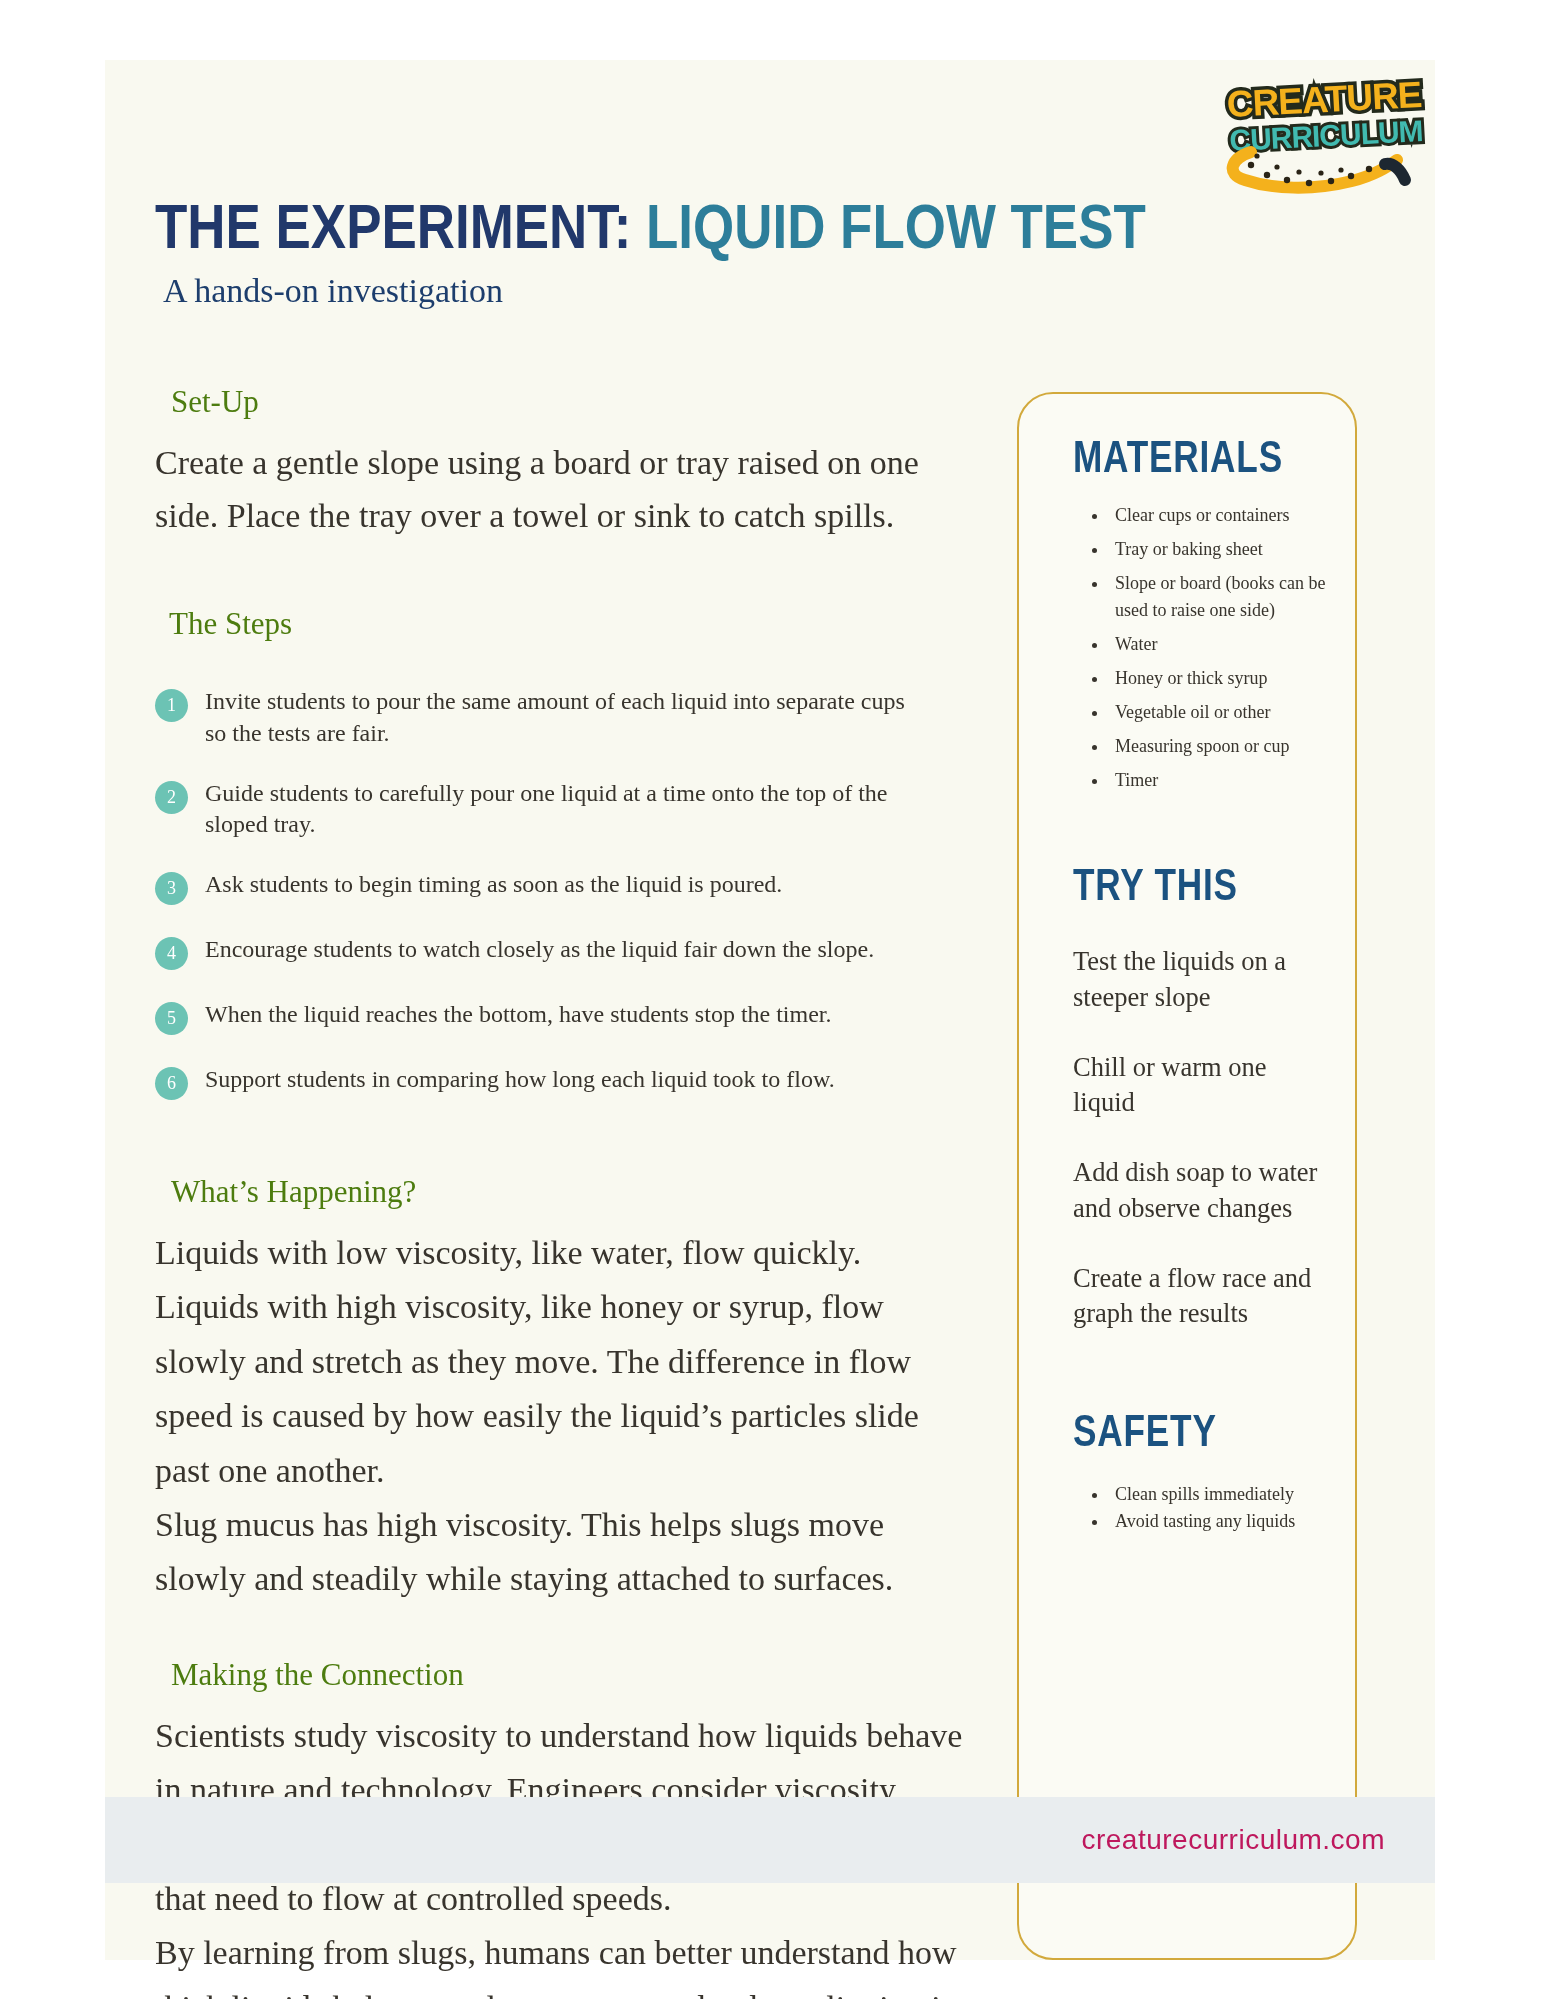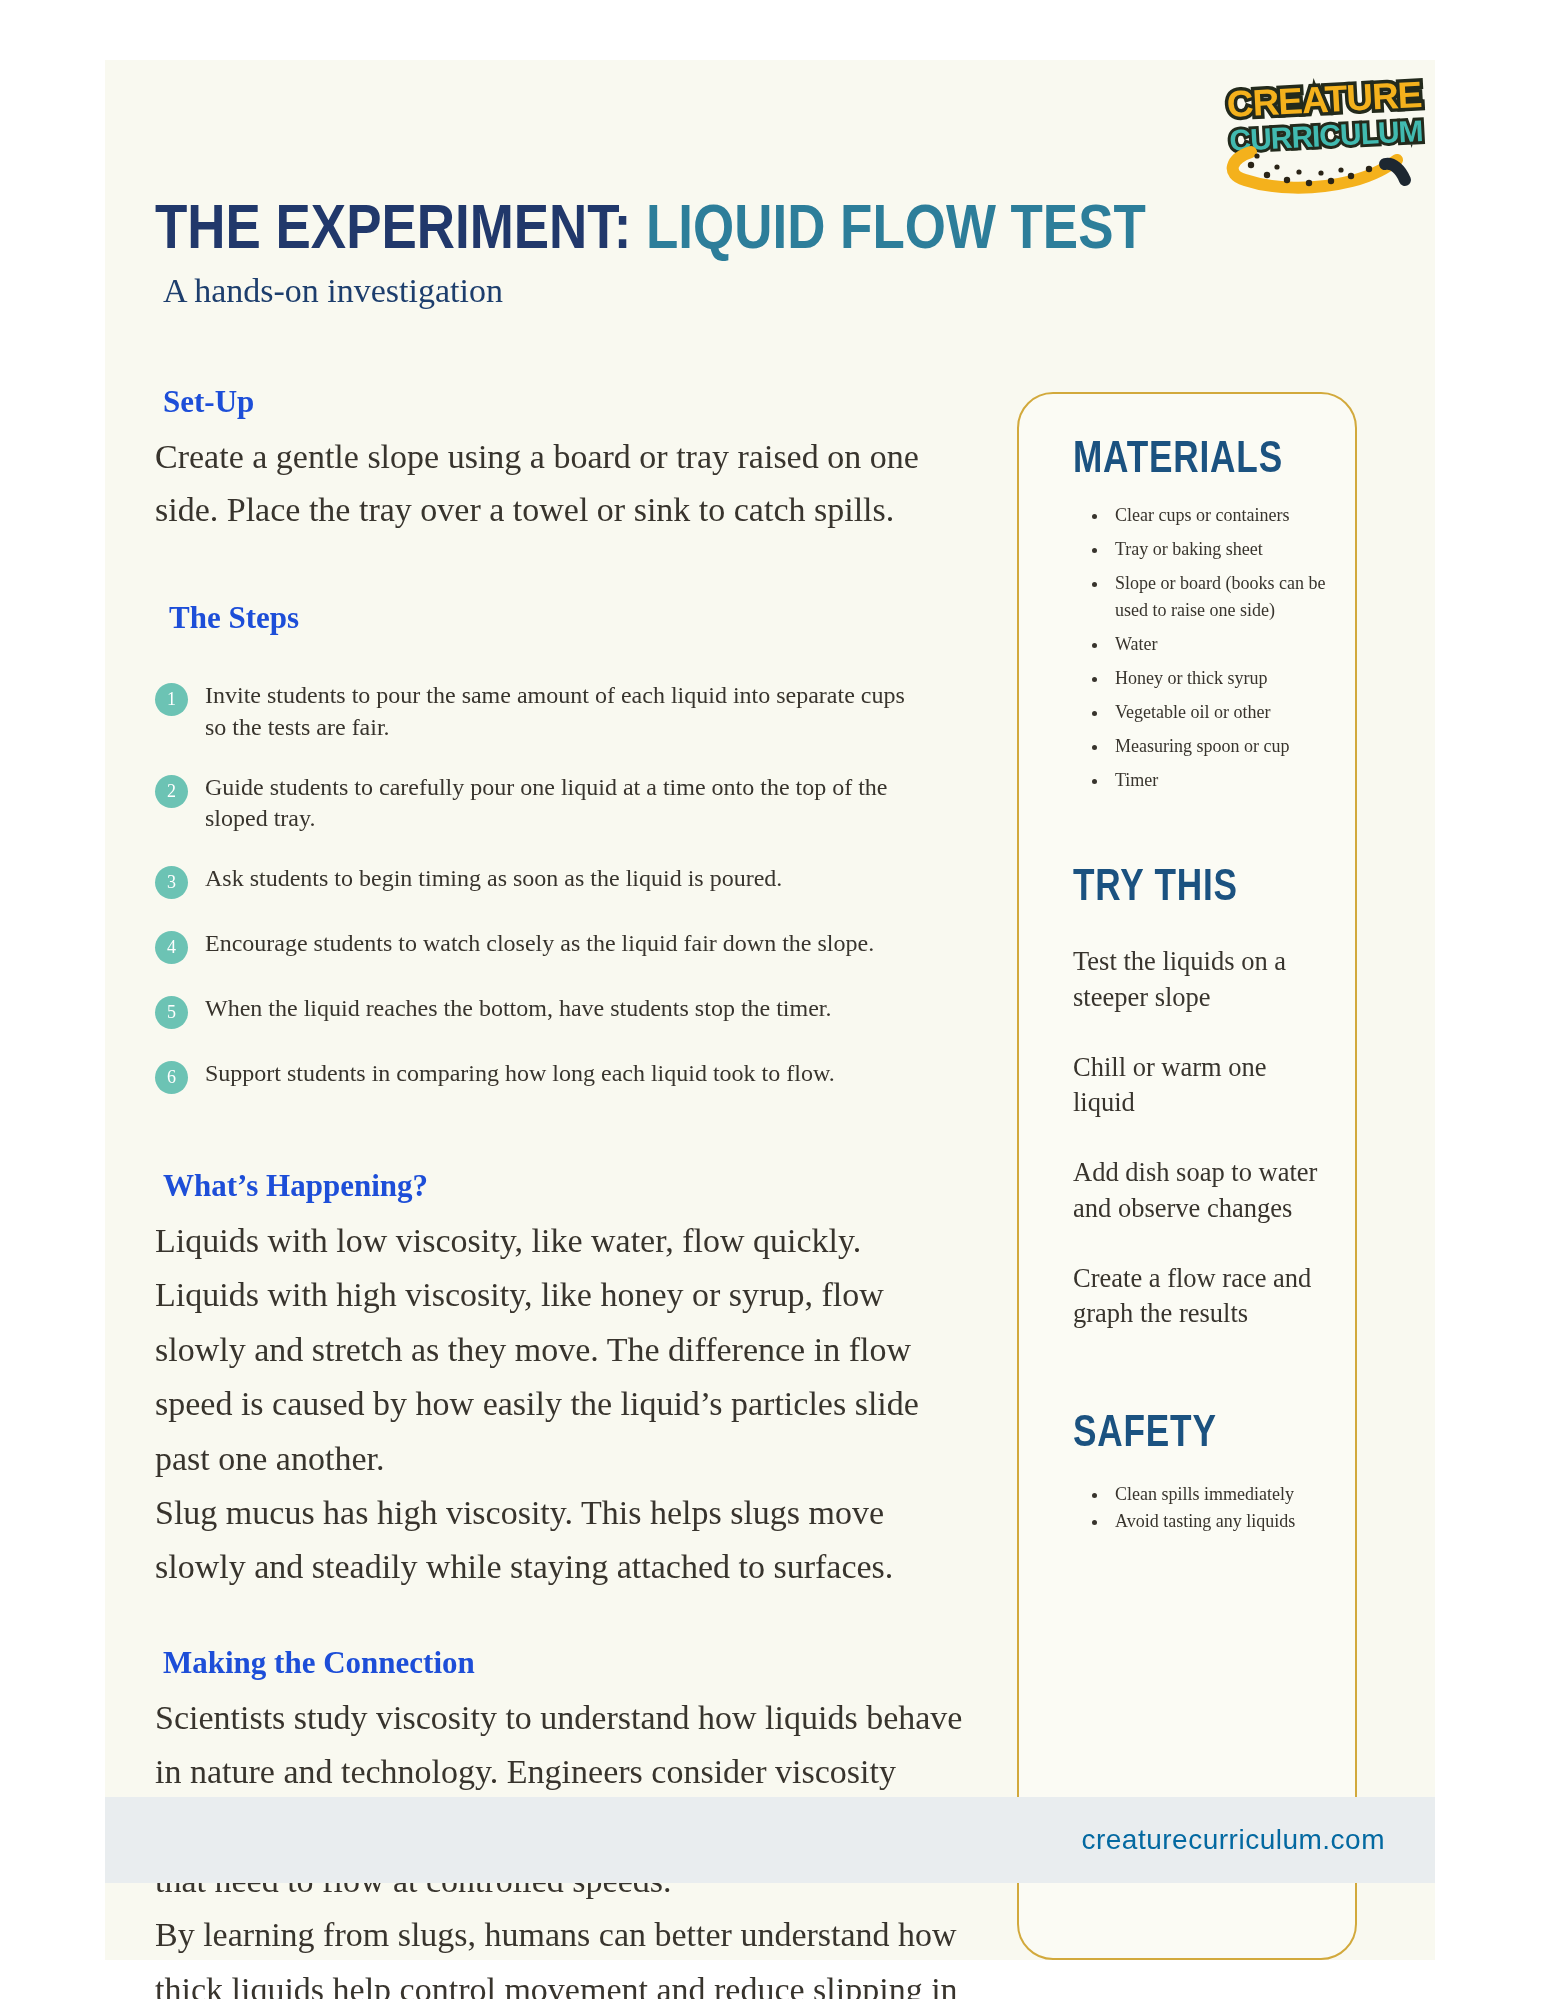--- a/index.html
+++ b/index.html
@@ -13,21 +13,21 @@
   
   .main{position:absolute;left:50px;top:0;width:812px;}
   .title{margin:134px 0 0 0;font-family:"Liberation Sans",sans-serif;font-weight:bold;
          font-size:63px;line-height:1.02;letter-spacing:0px;white-space:nowrap;
          transform:scaleX(0.84);transform-origin:left center;}
   .title .t1{color:#21386b;}
   .title .t2{color:#2d7e9a;}
   .subtitle{margin:14px 0 0 8px;font-size:34px;color:#1d3e6d;}
 
   
-  .sec-heading{font-size:31px;font-weight:bold;color:#1d4ed8;margin:8px;}
+  .sec-heading{font-size:31px;font-weight:normal;color:#4d7c0f;margin:16px;}
   .sec-body{font-size:34px;line-height:1.56;color:#38342d;margin:10px 0 0 0;}
   .setup{margin-top:74px;}
   .steps{margin-top:64px;}
   .steps .sec-heading{margin-left:14px;}
   .steps-list{margin-top:44px;}
   .step{display:flex;align-items:flex-start;margin-bottom:29px;}
   .step-num{flex:0 0 33px;width:33px;height:33px;border-radius:50%;background:#6cc3b4;
             color:#ffffff;font-size:18px;line-height:33px;text-align:center;margin-top:3px;}
   .step-text{margin-left:17px;font-size:24px;line-height:1.3;color:#38342d;max-width:712px;}
   .whats{margin-top:74px;}
@@ -47,21 +47,21 @@
   .side-list li{margin-bottom:7px;padding-left:6px;}
   .try-heading{margin-top:66px;}
   .try-item{font-size:26.5px;line-height:1.35;color:#38342d;margin:34px 0 0 0;}
   .safety-heading{margin-top:74px;}
   .safety-list{margin-top:26px;line-height:1.35;}
   .safety-list li{margin-bottom:3px;}
 
   
   .footer-band{position:absolute;left:0;top:1737px;width:1330px;height:86px;background:#e9edef;
                display:flex;align-items:center;justify-content:flex-end;}
-  .footer-site{font-family:"Liberation Sans",sans-serif;font-size:28px;color:#0369a1;
+  .footer-site{font-family:"Liberation Sans",sans-serif;font-size:28px;color:#be185d;
                margin-right:50px;letter-spacing:0.5px;}
 </style>
 </head>
 <body>
 
 <div class="page">
   <div class="card">
 
     <div class="logo">
       <svg width="216" height="130" viewBox="0 0 216 130">

